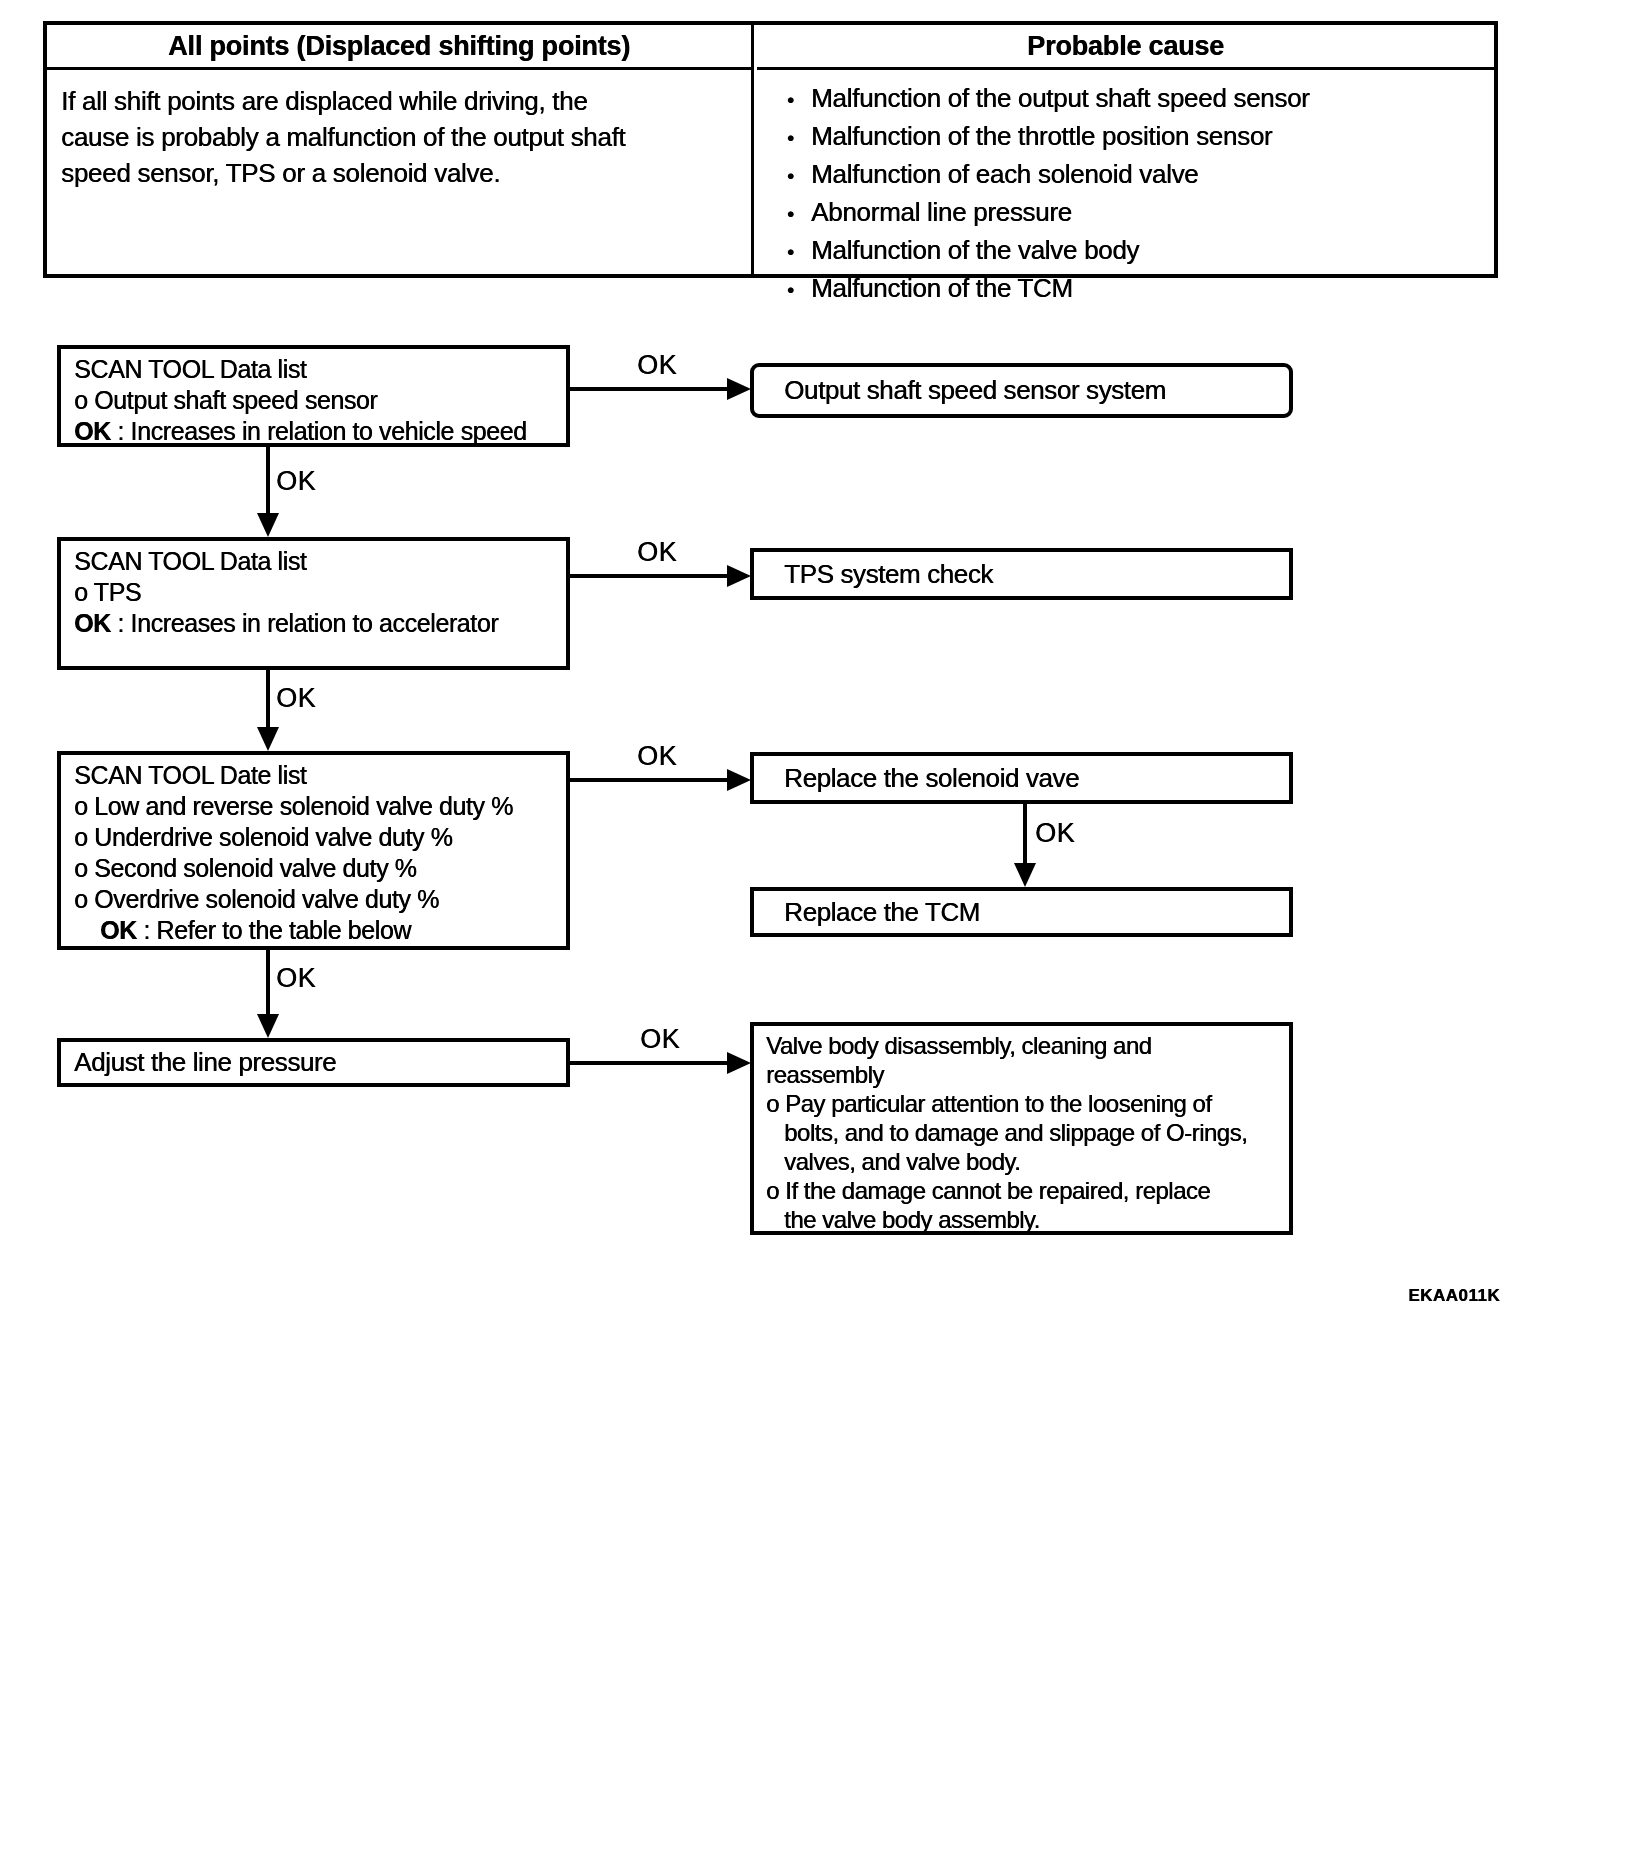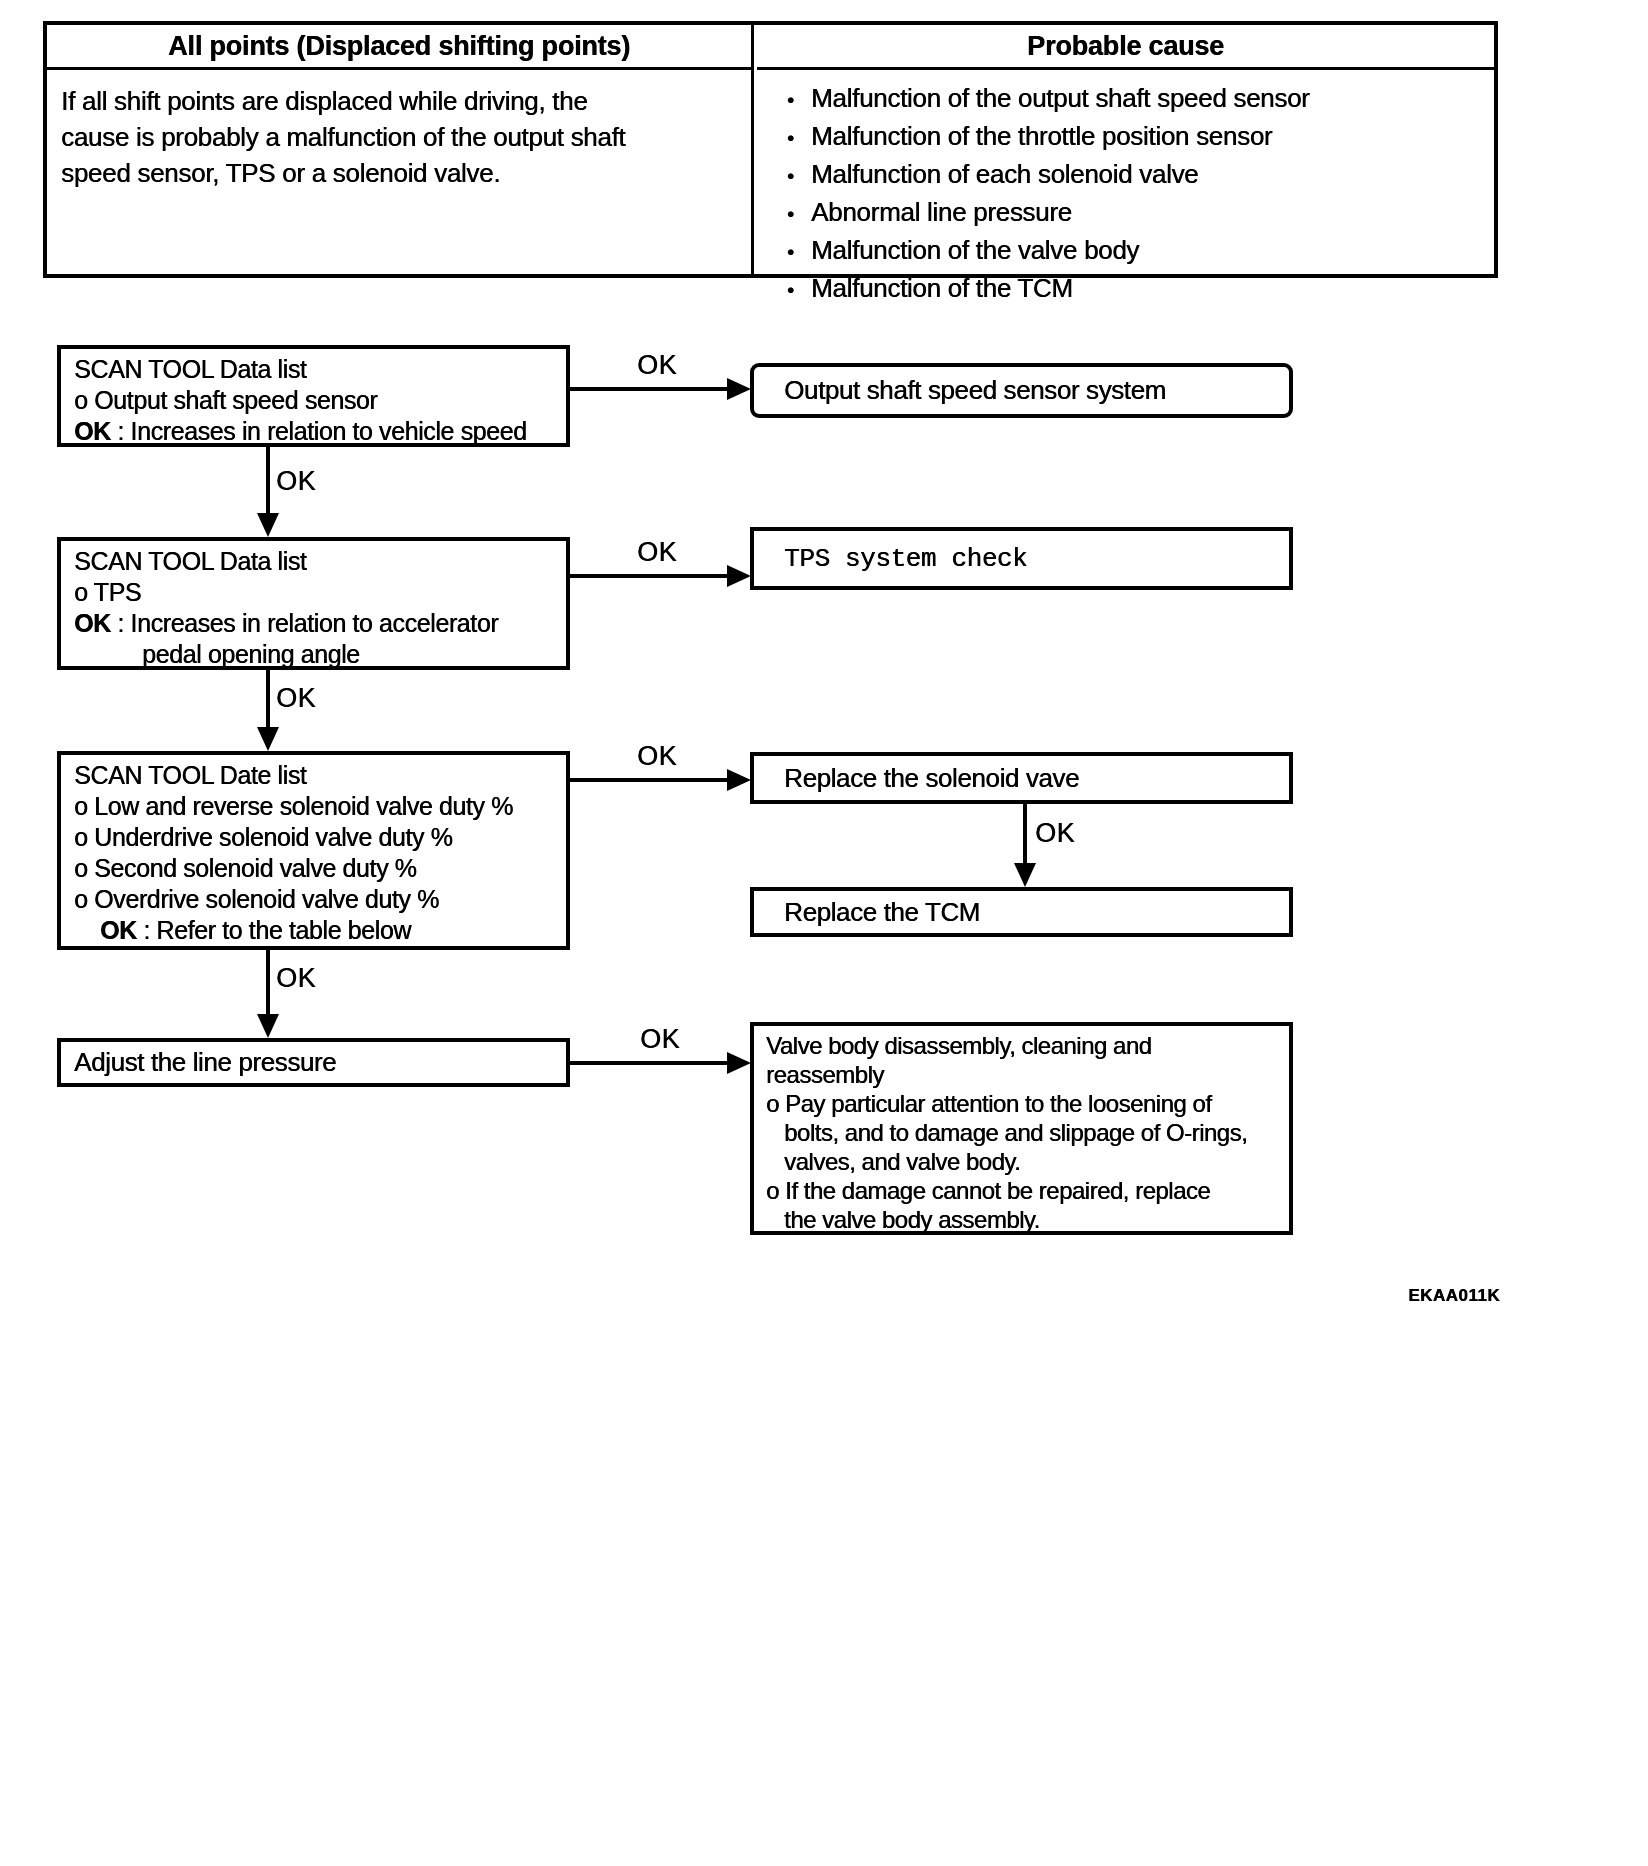--- a/index.html
+++ b/index.html
@@ -58,21 +58,21 @@
   .rbox-single { display: flex; align-items: center; padding-left: 30px; font-size: 26px; }
   .ind-pedal { padding-left: 68px; }
   .ind-ok3   { padding-left: 26px; }
   .bold { font-weight: bold; }
 
   #box-scan-output   { top: 345px;  height: 102px; }
   #box-scan-tps      { top: 537px;  height: 133px; }
   #box-scan-solenoid { top: 751px;  height: 199px; }
   #box-adjust        { top: 1038px; height: 49px; display:flex; align-items:center; font-size:26px; }
   #box-output-system { top: 363px;  height: 55px; border-radius: 9px; }
-  #box-tps-check     { top: 527px;  height: 63px; font-family: Liberation Mono, monospace; }
+  #box-tps-check     { top: 548px;  height: 52px; }
   #box-replace-sol   { top: 752px;  height: 52px; }
   #box-replace-tcm   { top: 887px;  height: 50px; text-align: center; }
   #box-valve-body    { top: 1022px; height: 213px; padding: 5px 12px; font-size: 24px; letter-spacing: -0.5px; }
   #box-valve-body .ln { line-height: 29px; }
   #box-valve-body .cont { padding-left: 18px; }
 
   
   .hline { position: absolute; height: 4px; background: #000; }
   .vline { position: absolute; width: 4px; background: #000; }
   .ah-right {
@@ -143,21 +143,20 @@
   <div id="box-scan-output" class="fbox lbox">
     <div class="ln">SCAN TOOL Data list</div>
     <div class="ln">o Output shaft speed sensor</div>
     <div class="ln"><span class="bold">OK</span><span> : Increases in relation to vehicle speed</span></div>
   </div>
 
   <div id="box-scan-tps" class="fbox lbox">
     <div class="ln">SCAN TOOL Data list</div>
     <div class="ln">o TPS</div>
     <div class="ln"><span class="bold">OK</span><span> : Increases in relation to accelerator</span></div>
-    <div class="ln ind-pedal">pedal opening angle</div>
   </div>
 
   <div id="box-scan-solenoid" class="fbox lbox">
     <div class="ln">SCAN TOOL Date list</div>
     <div class="ln">o Low and reverse solenoid valve duty %</div>
     <div class="ln">o Underdrive solenoid valve duty %</div>
     <div class="ln">o Second solenoid valve duty %</div>
     <div class="ln">o Overdrive solenoid valve duty %</div>
     <div class="ln ind-ok3"><span class="bold">OK</span><span> : Refer to the table below</span></div>
   </div>

